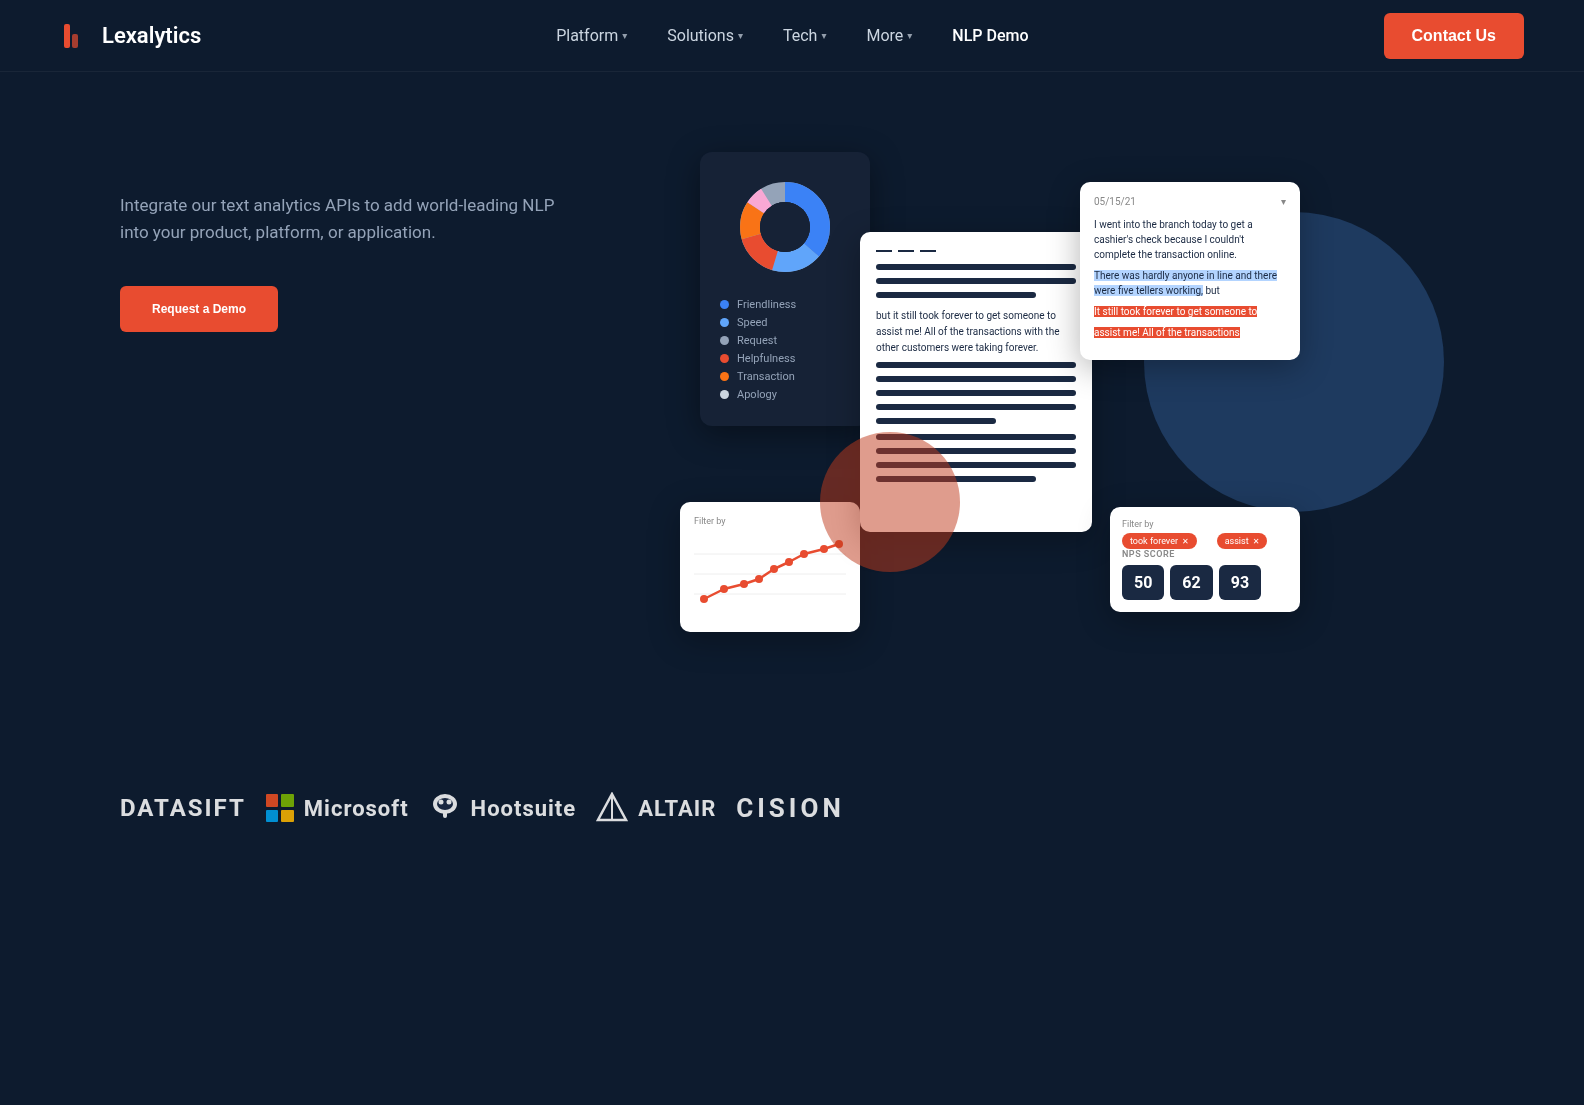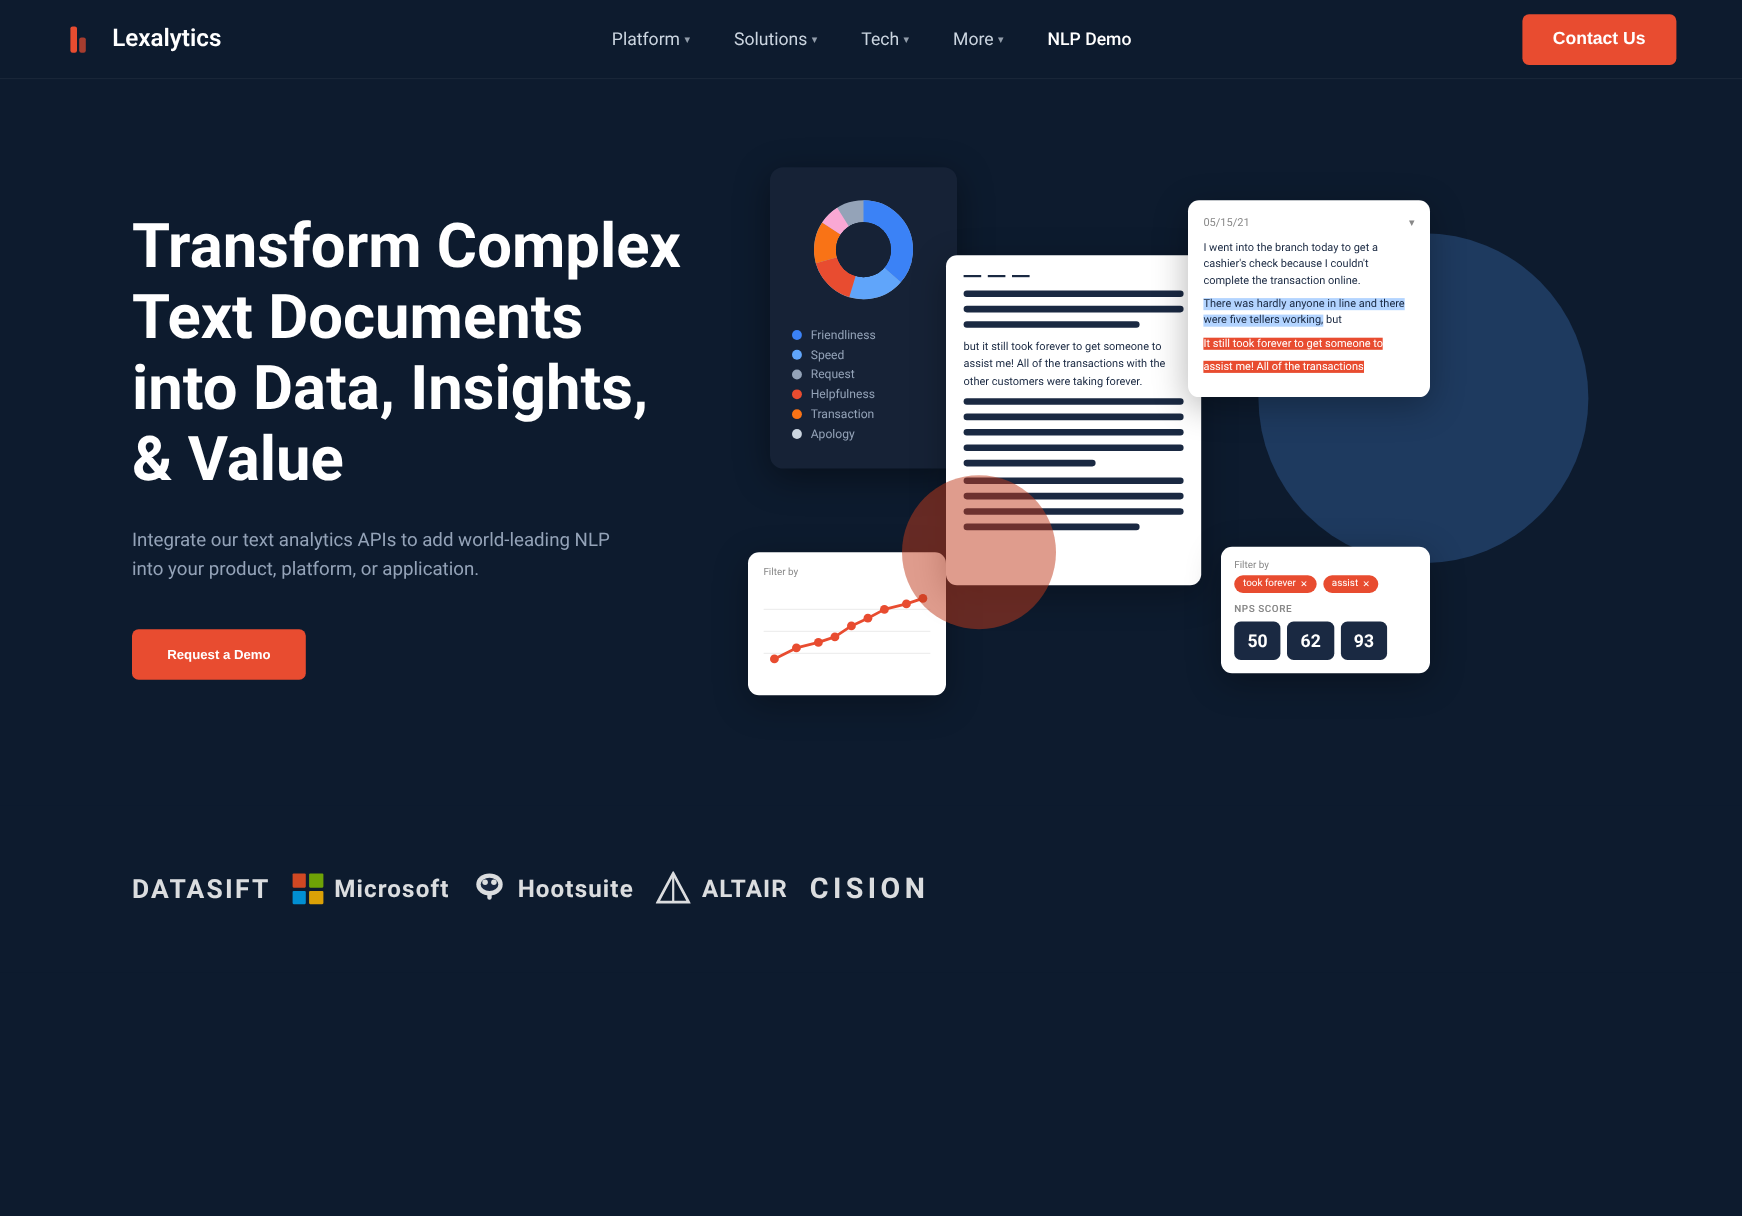--- a/index.html
+++ b/index.html
@@ -227,22 +227,21 @@
       bottom: 60px;
       left: 490px;
       background: #fff;
       border-radius: 10px;
       padding: 12px;
       width: 190px;
       box-shadow: 0 8px 32px rgba(0,0,0,0.3);
     }
     .nps-filter {
       display: flex;
-      gap: 6px;
-      margin-bottom: 10px;
+      gap: 20px;
     }
     .nps-tag {
       background: #e84c30;
       color: #fff;
       font-size: 9px;
       padding: 3px 8px;
       border-radius: 12px;
       display: flex;
       align-items: center;
       gap: 4px;
@@ -360,21 +359,20 @@
     <div class="nav-item nlp">
       <span>NLP Demo</span>
     </div>
   </div>
 
   <button class="contact-btn">Contact Us</button>
 </nav>
 
 <section class="hero">
   <div class="hero-content">
-    <h1 class="hero-title">Transform Complex Text Documents into Data, Insights, &amp; Value</h1>
     <p class="hero-subtitle">Integrate our text analytics APIs to add world-leading NLP into your product, platform, or application.</p>
     <button class="demo-btn">Request a Demo</button>
   </div>
 
   <div class="hero-visuals">
 
     <div class="bg-circle"></div>
     <div class="bg-circle-orange"></div>
 
     <div class="card-donut">

